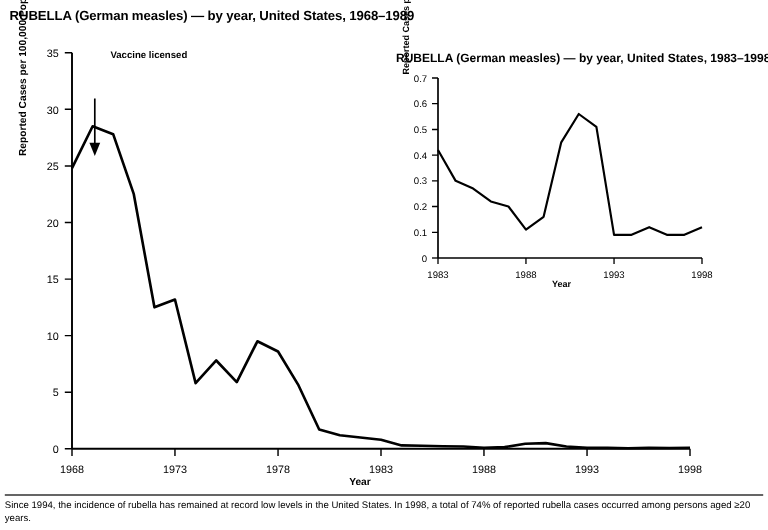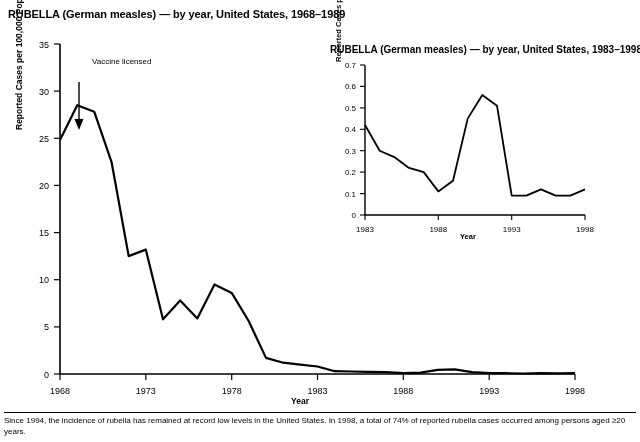--- a/index.html
+++ b/index.html
@@ -47,23 +47,22 @@
     left: 291px;
     top: 396px;
     font-size: 8.5px;
     font-weight: bold;
   }
   #annotation-label {
     position: absolute;
     left: 92px;
     top: 41px;
     font-size: 8px;
-    font-weight: normal;
-    white-space: nowrap;
-    margin-top: 16px;
+    font-weight: bold;
+    white-space: nowrap;
   }
   
   #inset-chart {
     position: absolute;
     left: 320px;
     top: 40px;
     width: 312px;
     height: 210px;
   }
   #inset-title {

